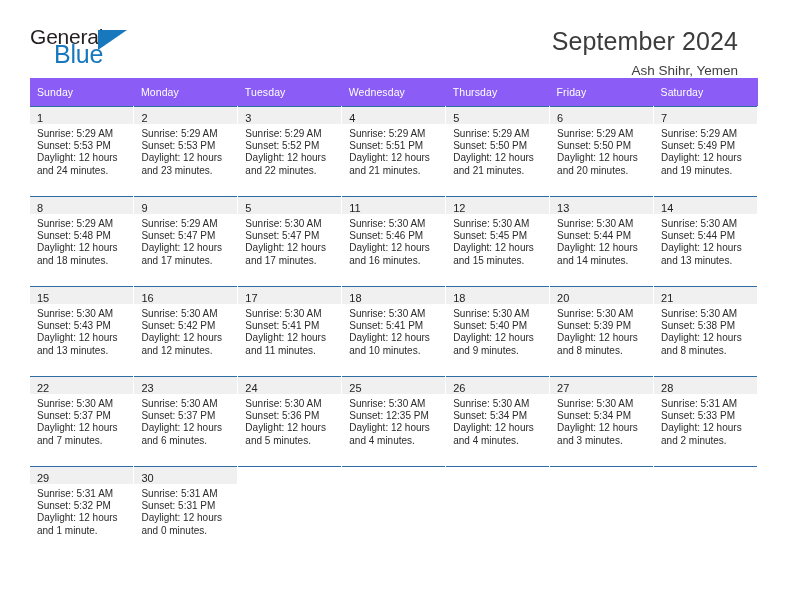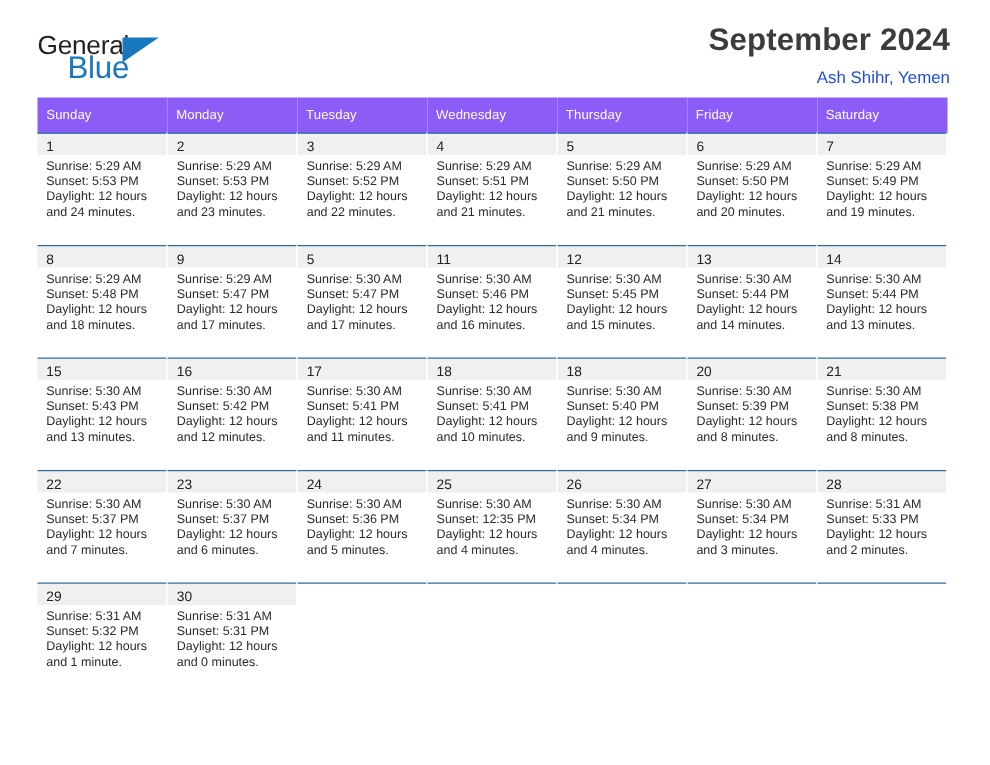--- a/index.html
+++ b/index.html
@@ -17,23 +17,23 @@
   .page {
     position: relative;
     width: 792px;
     height: 612px;
     box-sizing: border-box;
   }
 
   
   .header {
     display: flex;
-    align-items: flex-end;
+    align-items: flex-start;
     justify-content: space-between;
-    padding: 26px 32px 0 30px;
+    padding: 26px 54px 0 30px;
     height: 72px;
     box-sizing: border-box;
   }
   .logo {
     position: relative;
     width: 106px;
     height: 46px;
     flex: 0 0 auto;
   }
   .logo-general {
@@ -65,27 +65,27 @@
   }
 
   .titles {
     text-align: right;
     padding-top: 0;
   }
   .cal-title {
     font-size: 25px;
     color: #3c3c3c;
     line-height: 30px;
-    font-weight: bold;
+    font-weight: normal;
     margin: 0;
     letter-spacing: 0.1px;
   }
   .cal-subtitle {
     font-size: 13.5px;
-    color: #1d4ed8;
+    color: #404040;
     line-height: 20px;
     margin: 5px 0 0 0;
     font-weight: normal;
   }
 
   
   .calendar {
     margin: 6px 34px 0 30px;
     width: 728px;
     border-collapse: collapse;

